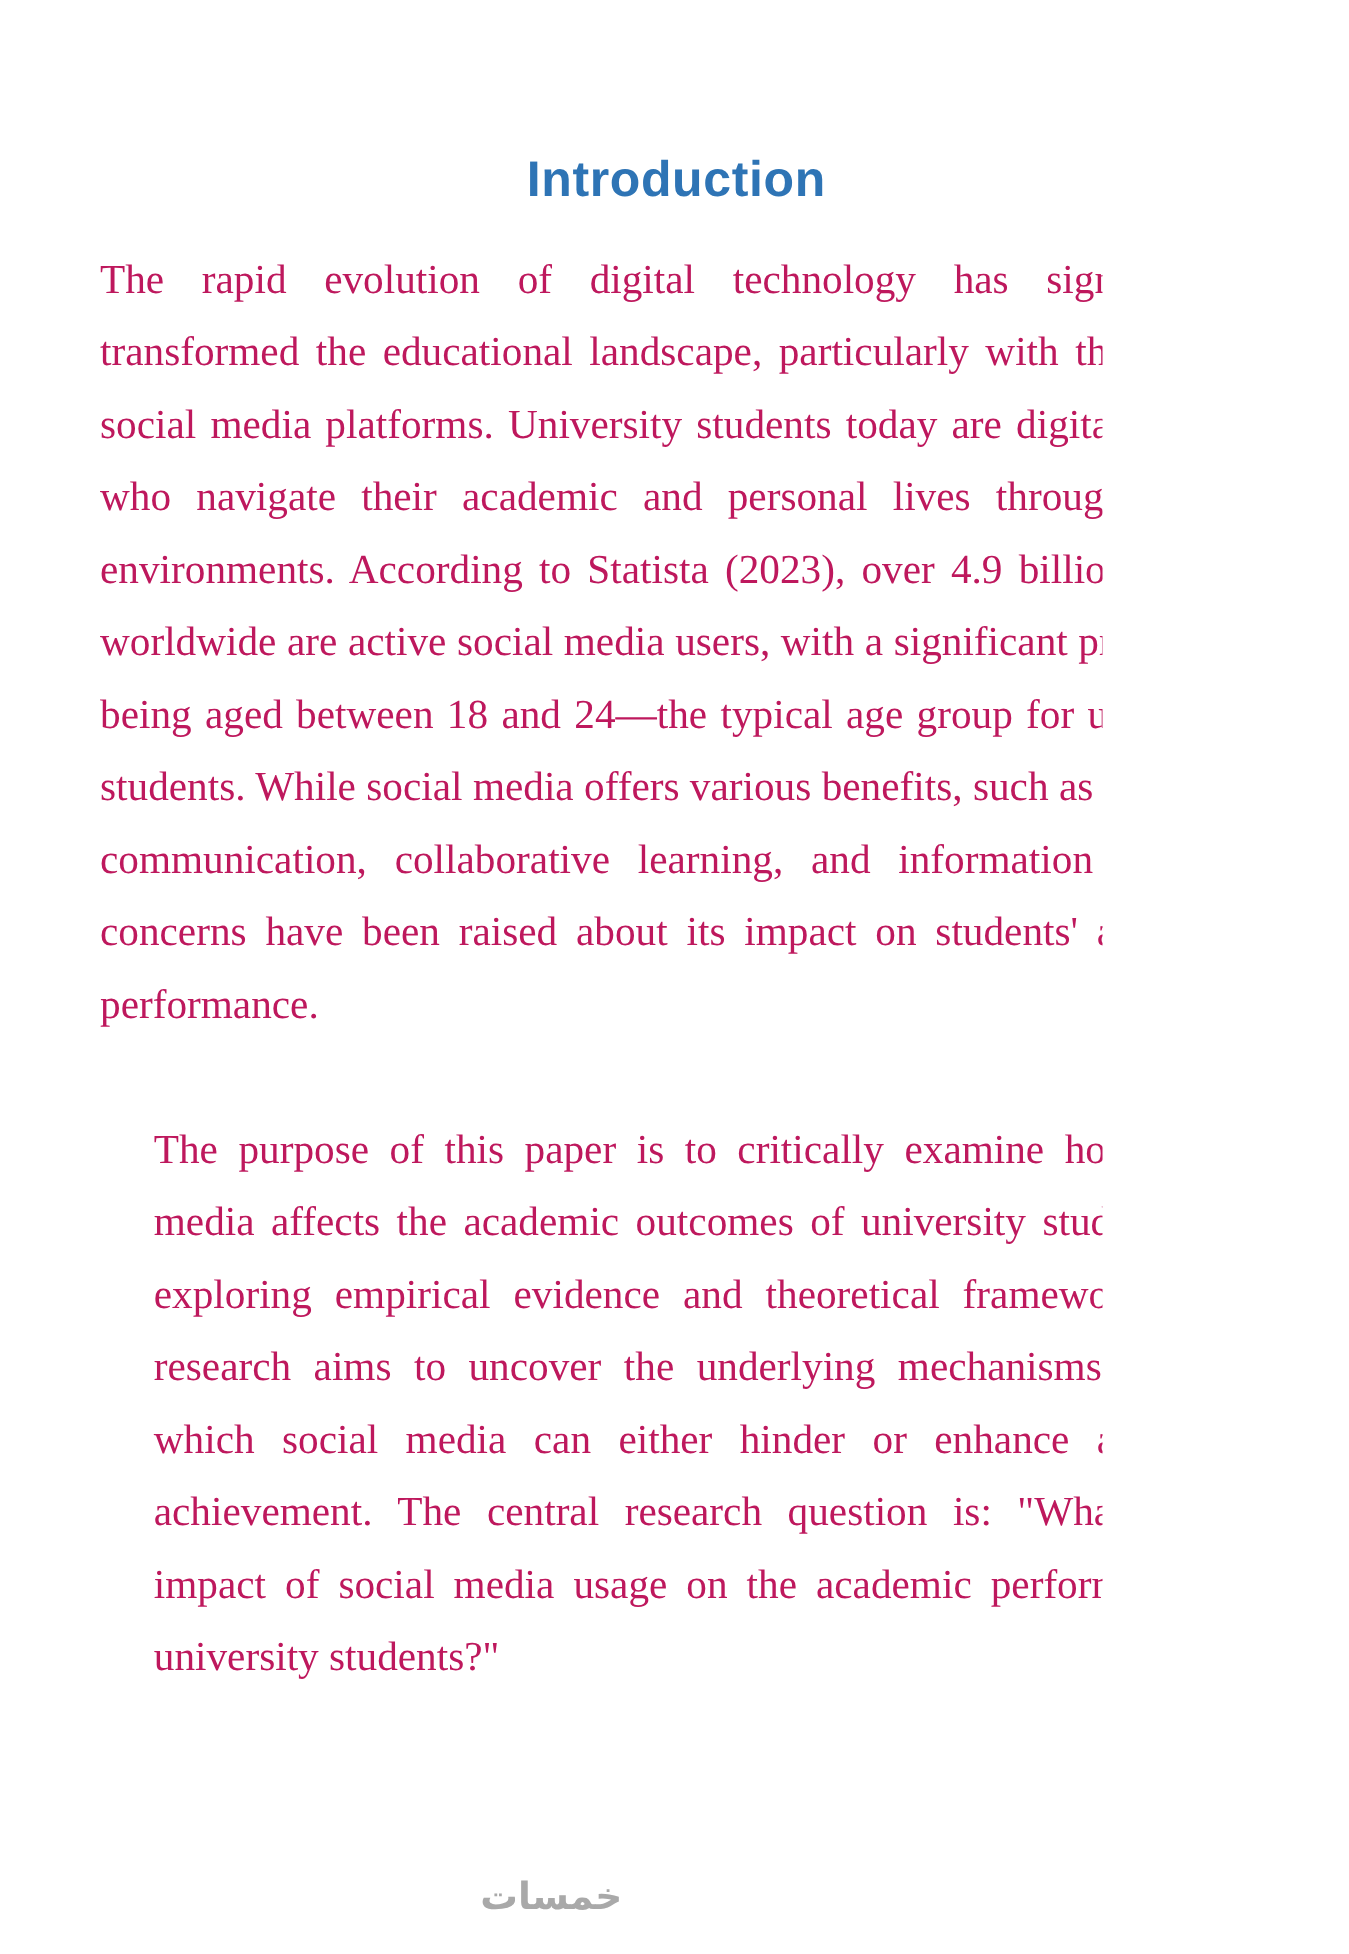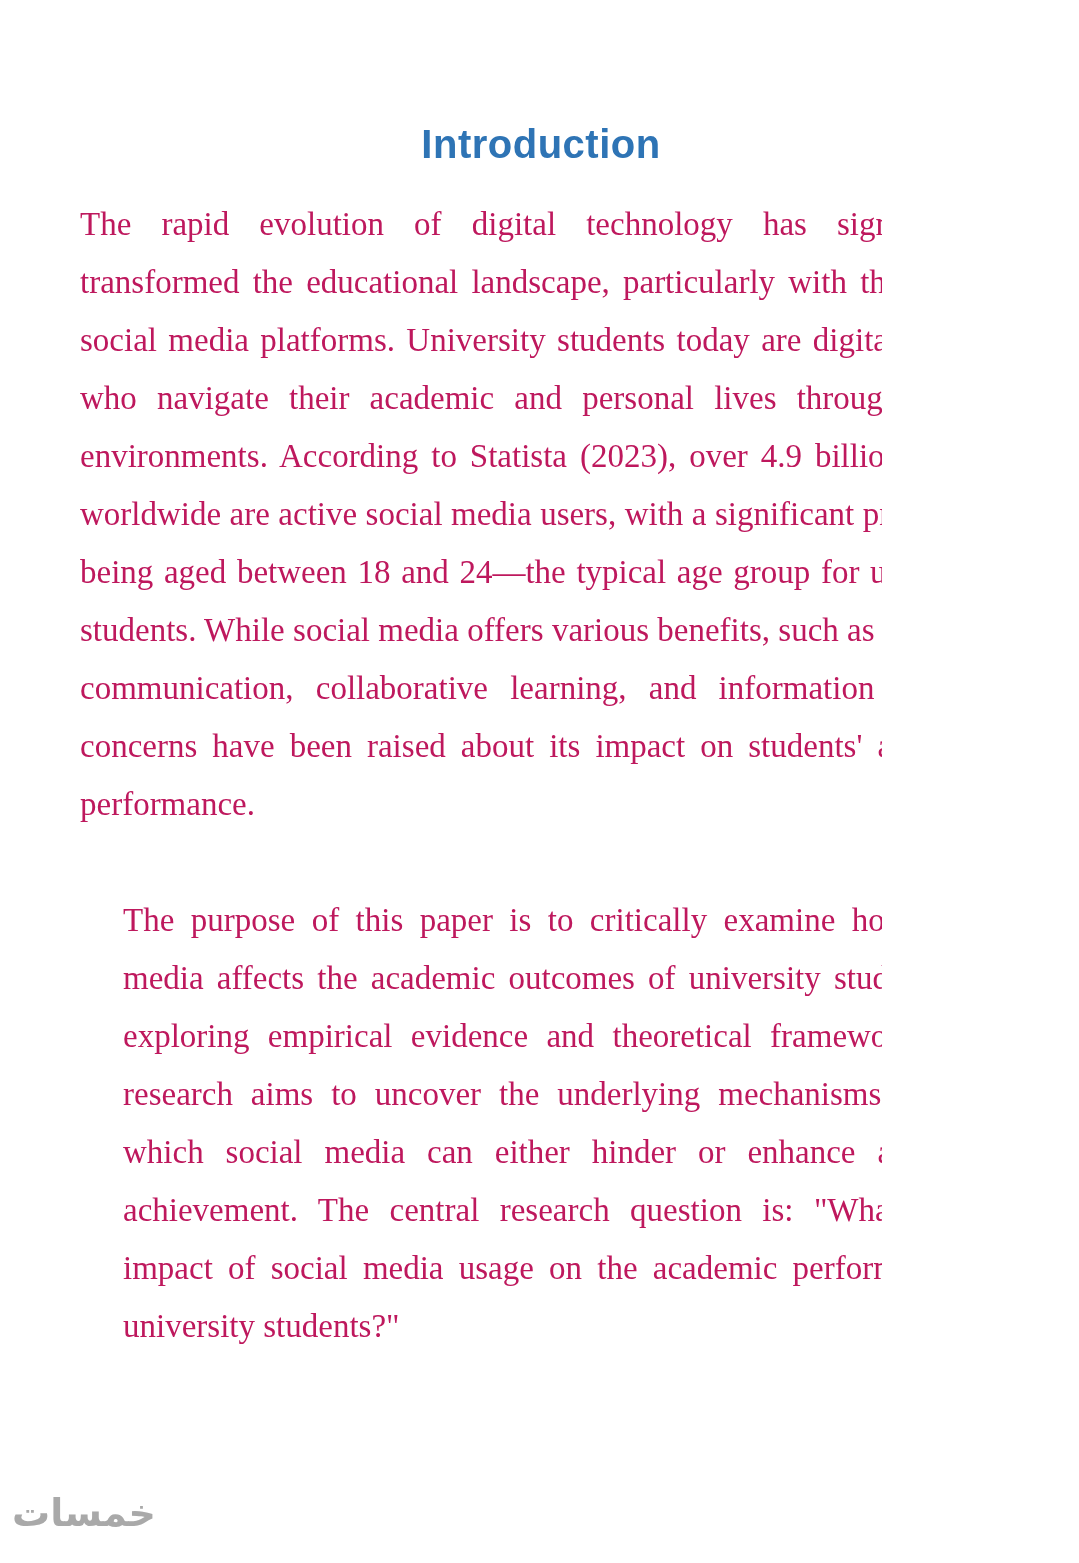--- a/index.html
+++ b/index.html
@@ -40,27 +40,26 @@
   }
   .paragraph:last-of-type {
     margin-bottom: 0;
     margin-left: 43px;
   }
   .watermark {
     position: absolute;
     bottom: 28px;
     left: 0;
     width: 100%;
-    text-align: left;
+    text-align: center;
     font-family: "DejaVu Sans", sans-serif;
     font-weight: bold;
-    font-size: 38px;
+    font-size: 30px;
     color: #a9a9a9;
     direction: rtl;
-    padding-left: 12px;
   }
 </style>
 </head>
 <body>
 
 <div class="page">
   <div class="content">
     <h1 class="section-title">Introduction</h1>
     <p class="paragraph">The rapid evolution of digital technology has significantly transformed the educational landscape, particularly with the rise of social media platforms. University students today are digital natives who navigate their academic and personal lives through online environments. According to Statista (2023), over 4.9 billion people worldwide are active social media users, with a significant proportion being aged between 18 and 24—the typical age group for university students. While social media offers various benefits, such as real-time communication, collaborative learning, and information sharing, concerns have been raised about its impact on students' academic performance.</p>
     <p class="paragraph">The purpose of this paper is to critically examine how social media affects the academic outcomes of university students. By exploring empirical evidence and theoretical frameworks, this research aims to uncover the underlying mechanisms through which social media can either hinder or enhance academic achievement. The central research question is: "What is the impact of social media usage on the academic performance of university students?"</p>

